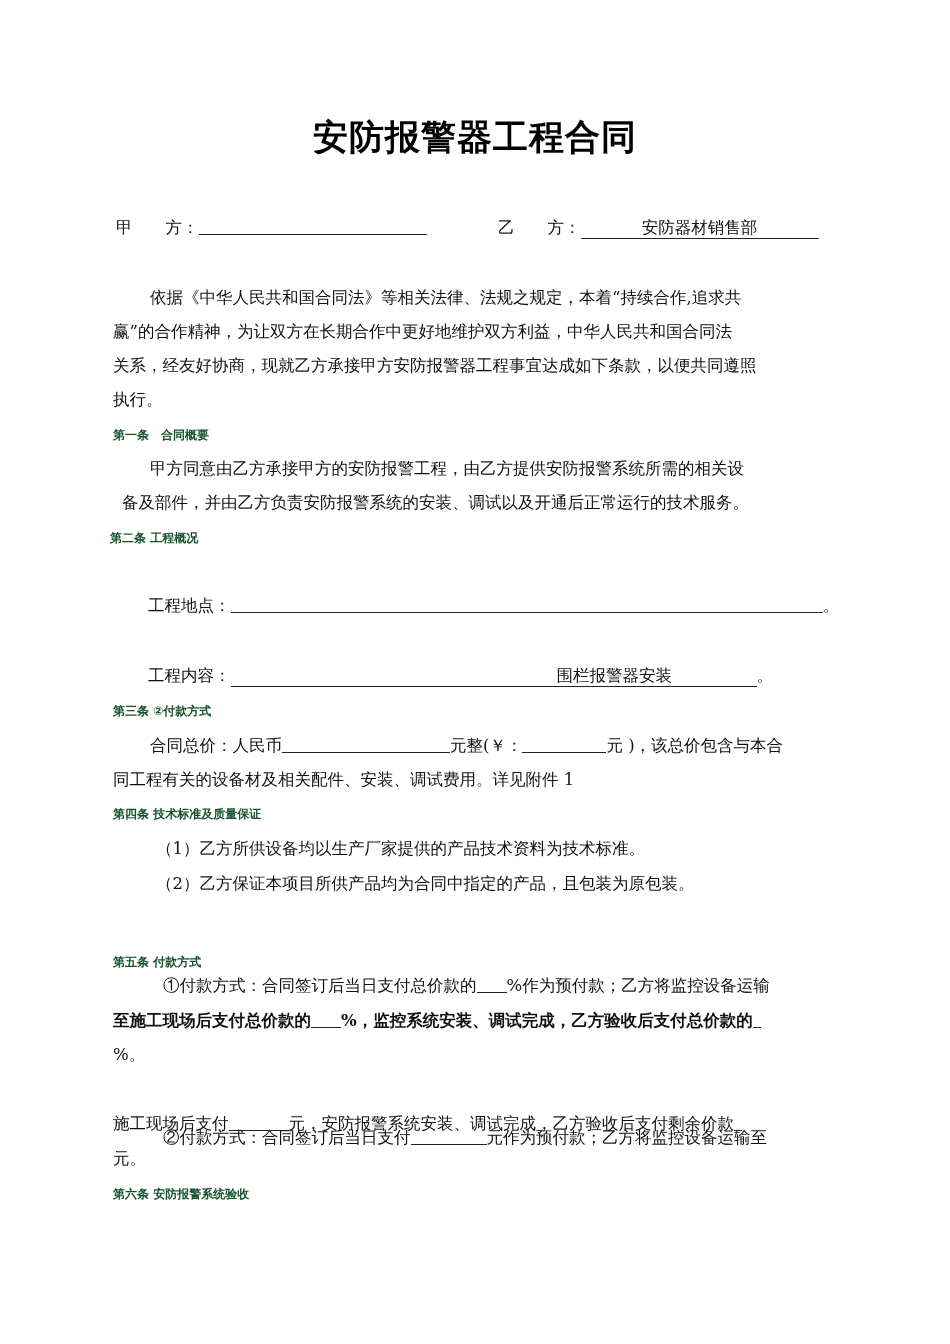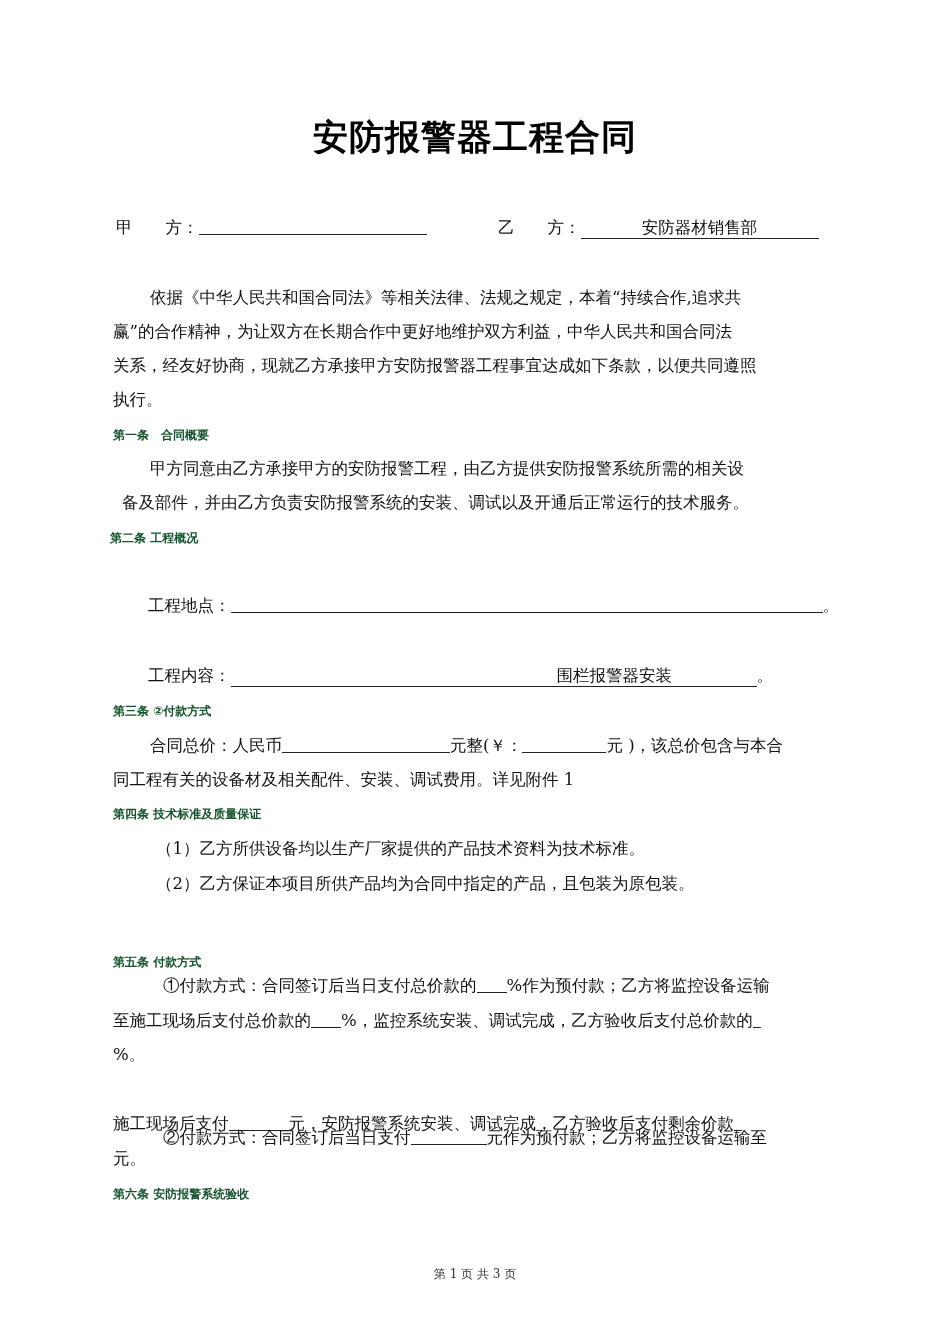--- a/index.html
+++ b/index.html
@@ -108,29 +108,28 @@
 
   <div class="line heading" style="top:802px; left:113px;">第四条 技术标准及质量保证</div>
   <div class="line" style="top:837px; left:156px;">（1）乙方所供设备均以生产厂家提供的产品技术资料为技术标准。</div>
   <div class="line" style="top:872px; left:156px;">（2）乙方保证本项目所供产品均为合同中指定的产品，且包装为原包装。</div>
 
   <div class="line heading" style="top:906px; left:113px;margin-top:44px;">第五条 付款方式</div>
 
   <div class="line" style="top:974px; left:163px;">
     <span>①付款方式：合同签订后当日支付总价款的</span><span class="u" style="width:30px;"></span><span>%作为预付款；乙方将监控设备运输</span>
   </div>
-  <div class="line" style="top:1009px;">
+  <div class="line" style="top:1009px;font-weight:bold;">
     <span>至施工现场后支付总价款的</span><span class="u" style="width:30px;"></span><span>%，监控系统安装、调试完成，乙方验收后支付总价款的</span><span class="u" style="width:8px;"></span>
   </div>
   <div class="line" style="top:1043px;">%。</div>
 
   <div class="line" style="top:1078px; left:163px;margin-top:48px;">
     <span>②付款方式：合同签订后当日支付</span><span class="u" style="width:76px;"></span><span>元作为预付款；乙方将监控设备运输至</span>
   </div>
   <div class="line" style="top:1112px;">
     <span>施工现场后支付</span><span class="u" style="width:60px;"></span><span>元，安防报警系统安装、调试完成，乙方验收后支付剩余价款</span><span class="u" style="width:8px;"></span>
   </div>
   <div class="line" style="top:1147px;">元。</div>
 
   <div class="line heading" style="top:1182px; left:113px;">第六条 安防报警系统验收</div>
 
-  <div class="footer">第 1 页 共 3 页</div>
 </div>
 
 </body></html>

